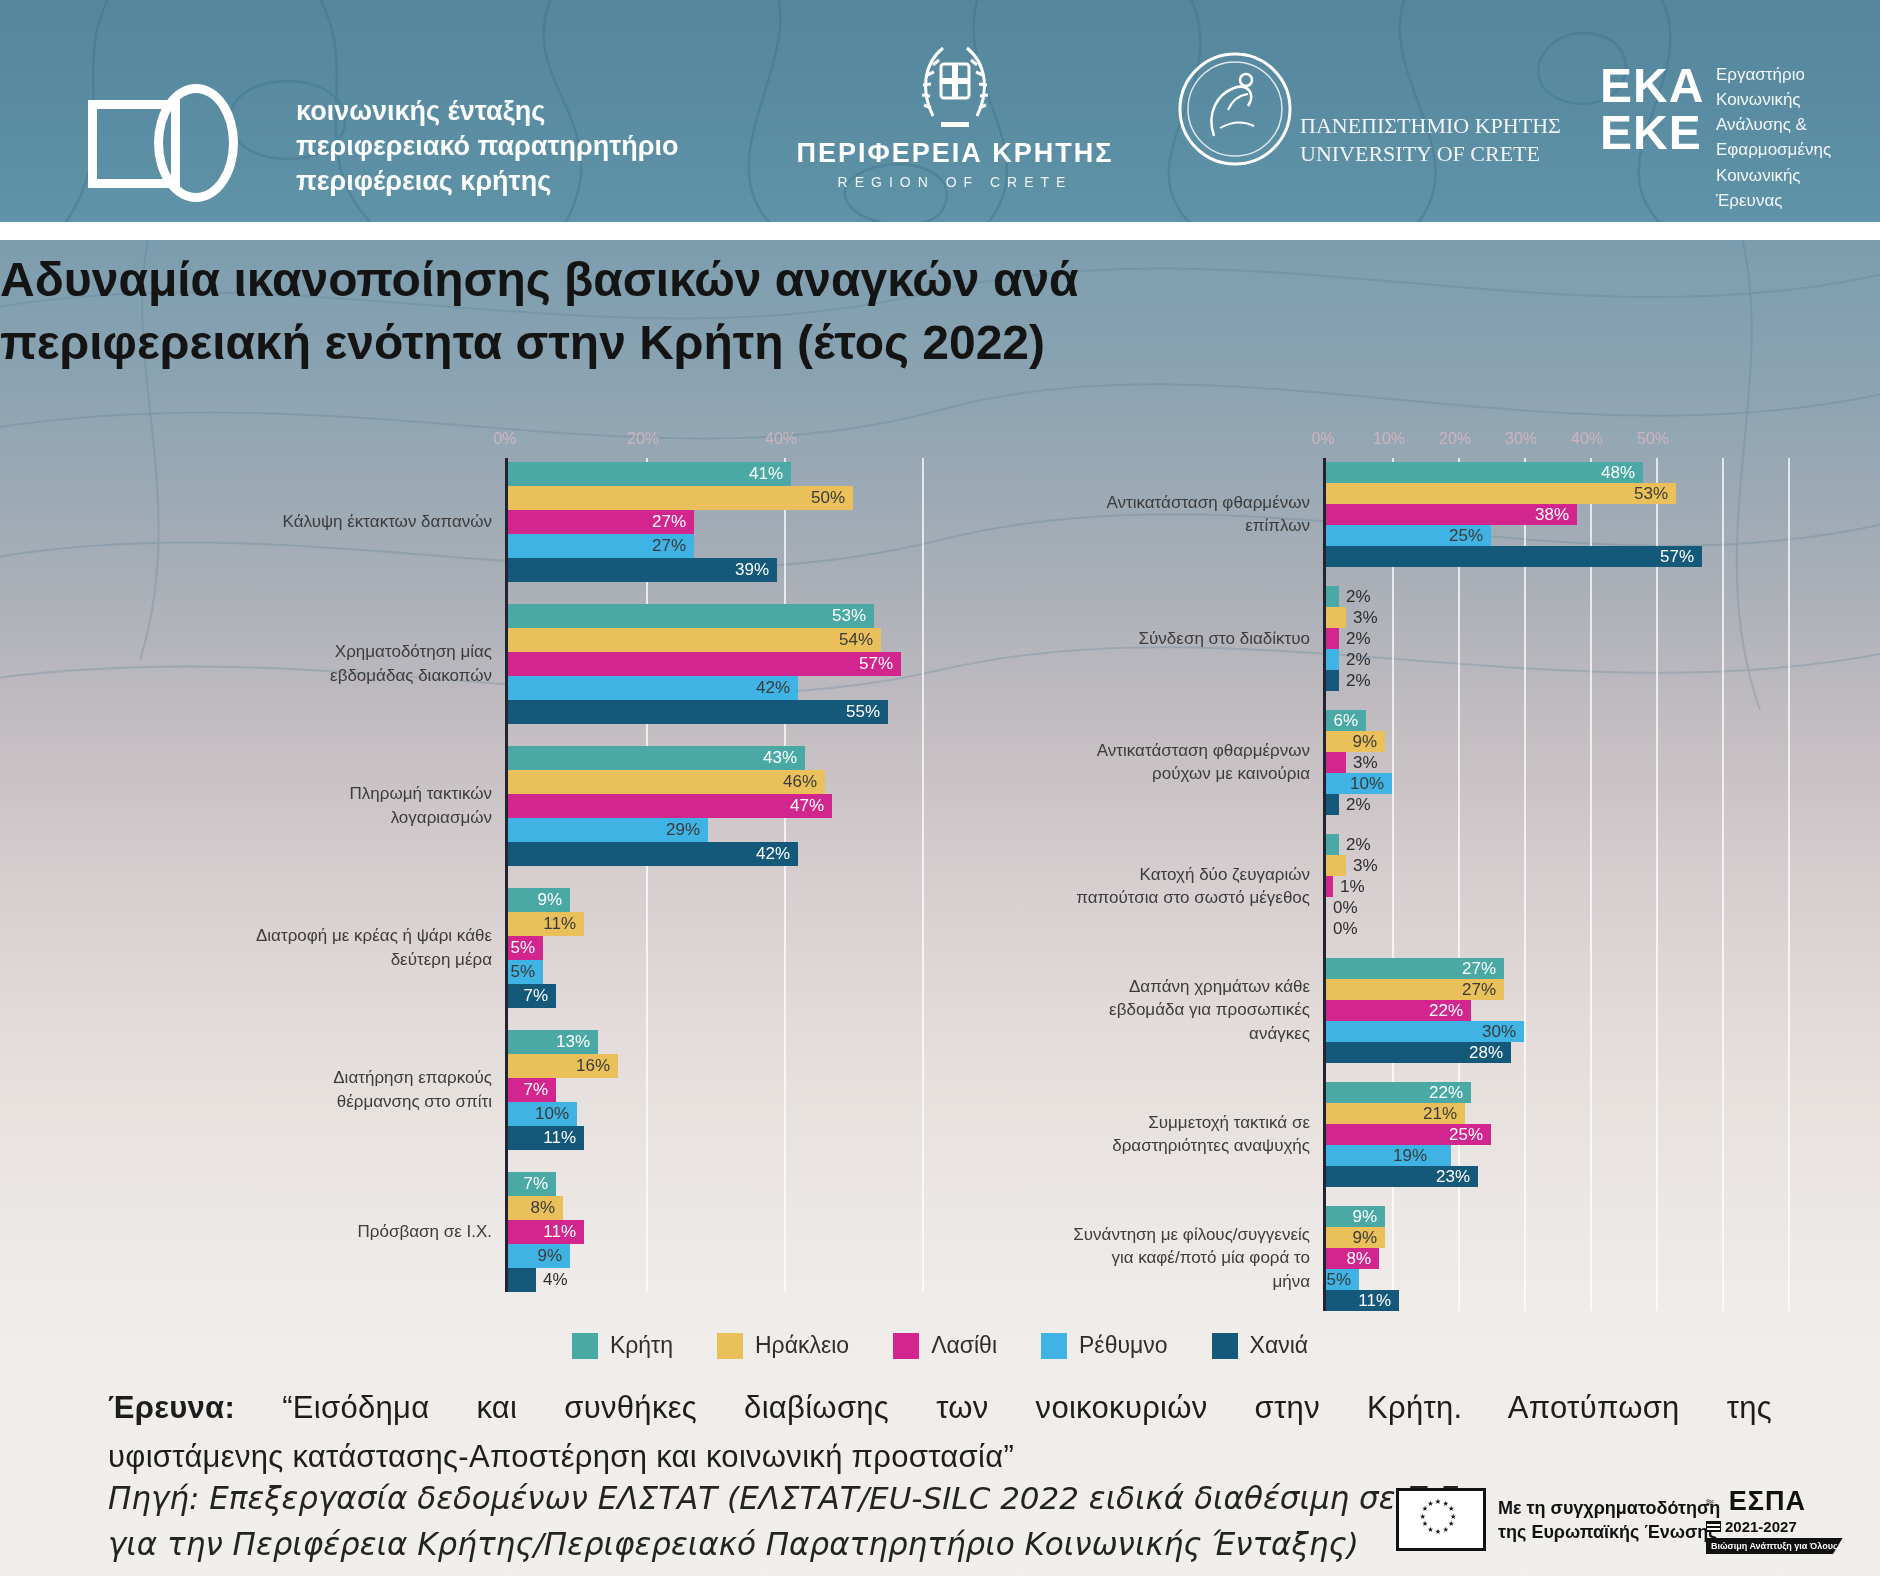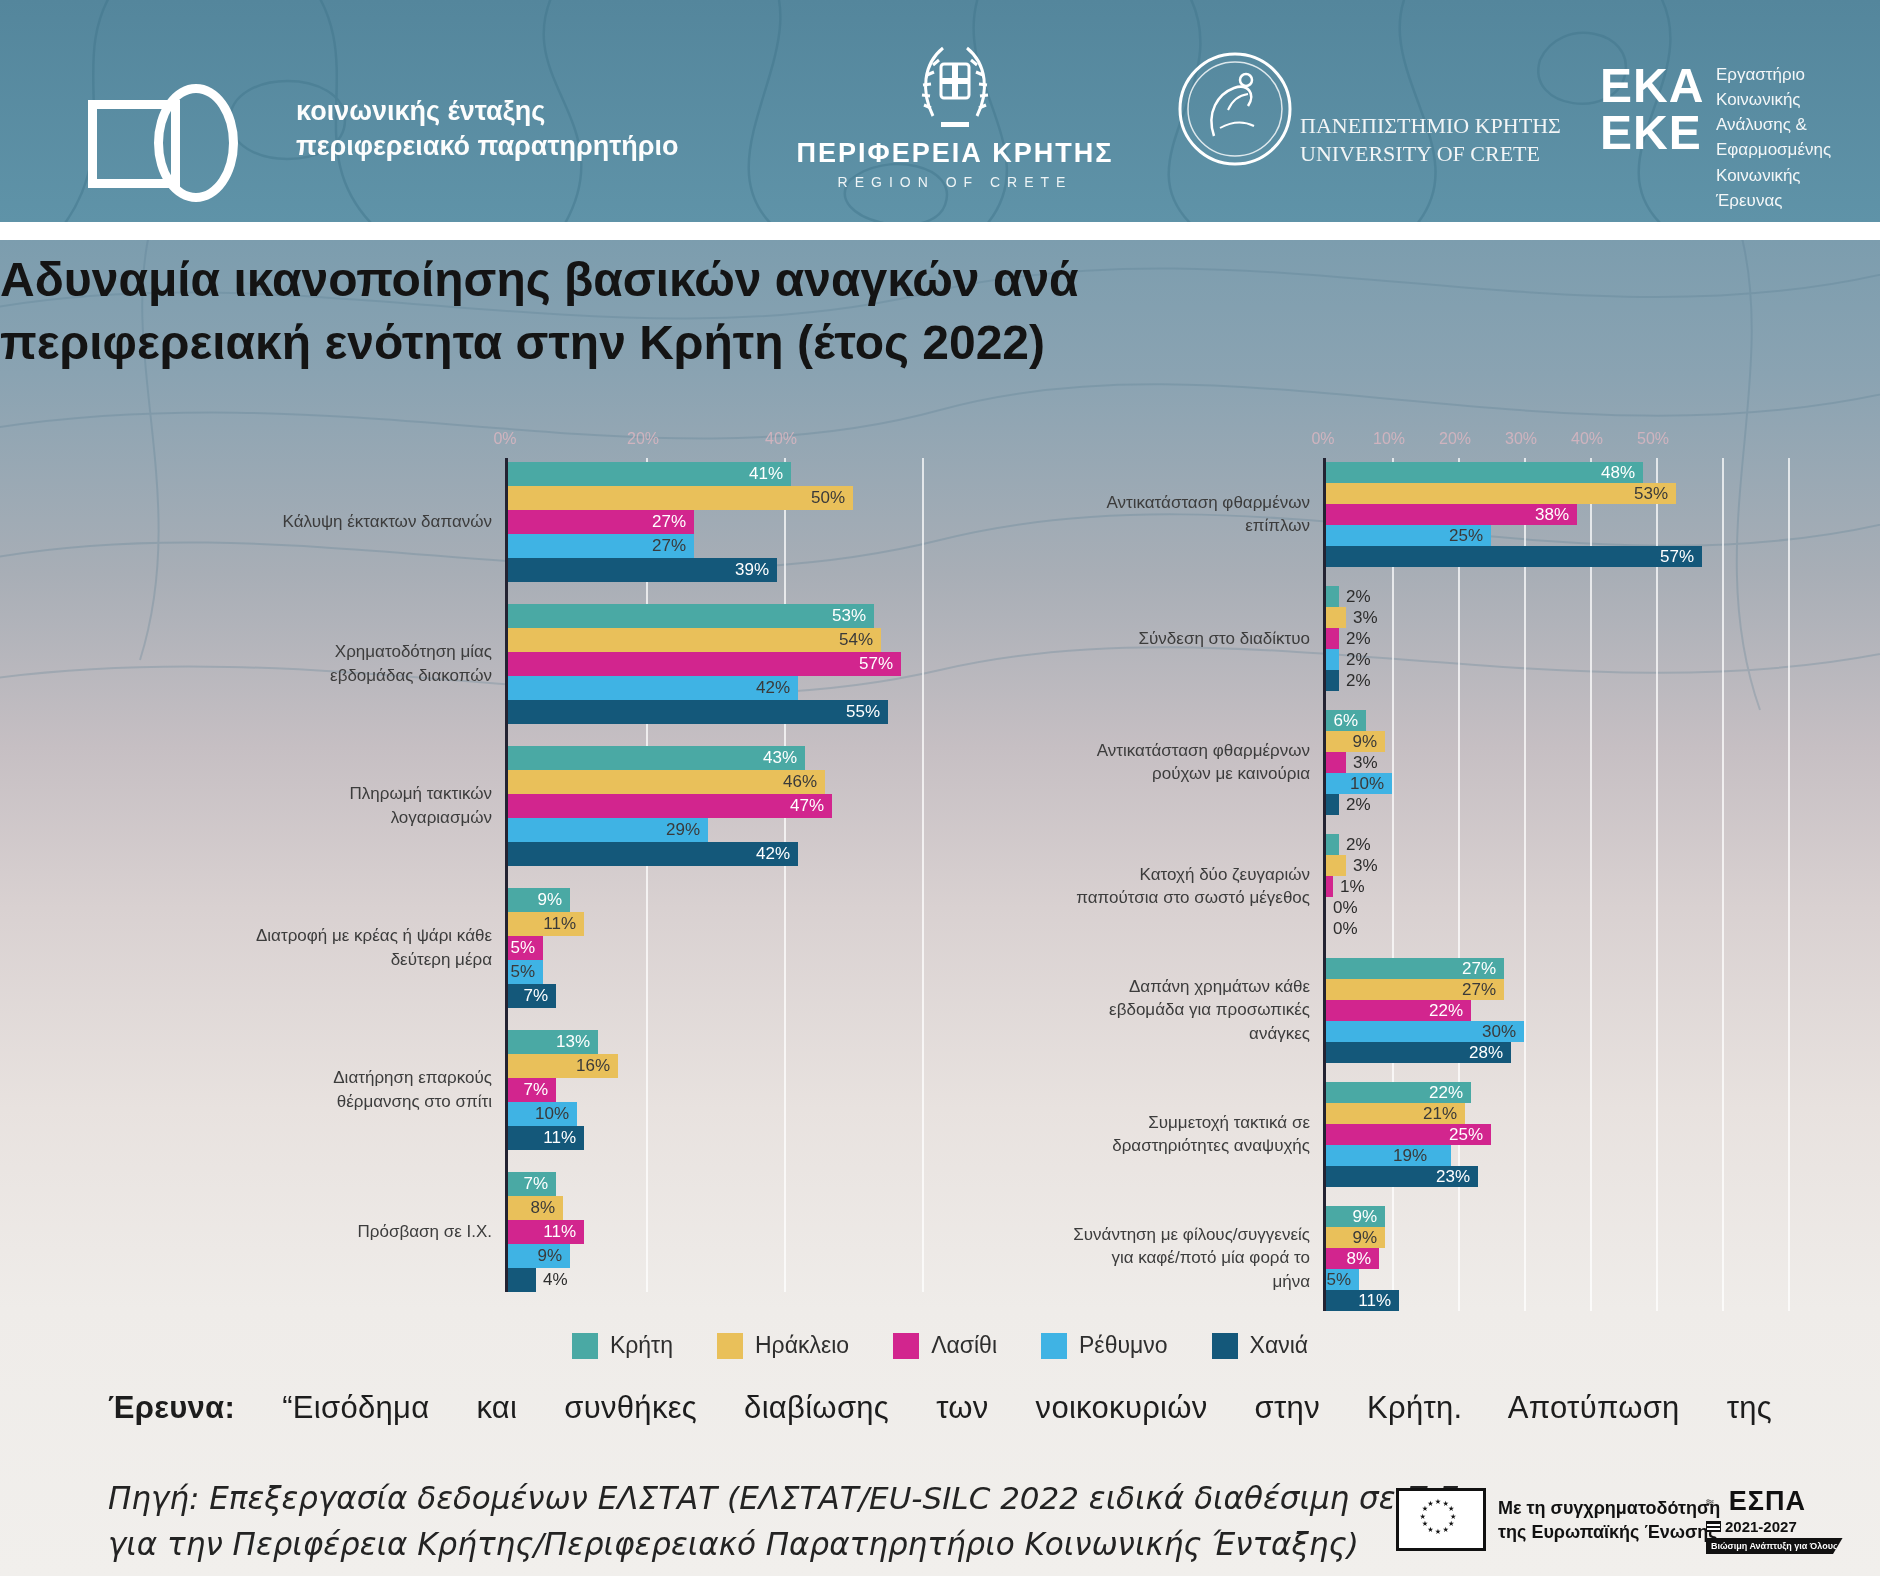--- a/index.html
+++ b/index.html
@@ -107,20 +107,21 @@
         <path d="M1540,60 c20,-45 95,-30 85,15 c-10,45 -100,35 -85,-15 z"></path>
         <path d="M850,180 c35,-30 110,-15 95,25 c-15,40 -125,15 -95,-25 z"></path>
       </g>
     </svg>
 
     <div class="obs-square"></div>
     <div class="obs-oval"></div>
     <div class="obs-text">
       <div>κοινωνικής ένταξης</div>
       <div>περιφερειακό παρατηρητήριο</div>
+      <div>περιφέρειας κρήτης</div>
     </div>
 
     <div class="region">
       <svg class="crest" width="76" height="92" viewBox="0 0 76 92">
         <g fill="none" stroke="#fff" stroke-width="3">
           <path d="M16,76 C4,52 6,24 26,8"></path>
           <path d="M60,76 C72,52 70,24 50,8"></path>
           <path d="M14,68 l-7,-3 M13,56 l-8,-1 M14,44 l-8,1 M17,32 l-7,3 M22,20 l-6,5"></path>
           <path d="M62,68 l7,-3 M63,56 l8,-1 M62,44 l8,1 M59,32 l7,3 M54,20 l6,5"></path>
           <rect x="24" y="24" width="28" height="34" rx="3"></rect>
@@ -534,20 +535,21 @@
           <span class="legend-swatch" style="background: rgb(20, 88, 122);"></span>
           <span class="legend-label">Χανιά</span>
         </div>
       </div>
 
     <div class="research">
       <div class="l1">
         <b>Έρευνα:</b>
         <span>“Εισόδημα και συνθήκες διαβίωσης των νοικοκυριών στην Κρήτη. Αποτύπωση της</span>
       </div>
+      <div class="l2">υφιστάμενης κατάστασης-Αποστέρηση και κοινωνική προστασία”</div>
     </div>
     <div class="source-l1">Πηγή: Επεξεργασία δεδομένων ΕΛΣΤΑΤ (ΕΛΣΤΑΤ/EU-SILC 2022 ειδικά διαθέσιμη σε Π.Ε.</div>
     <div class="source-l2">για την Περιφέρεια Κρήτης/Περιφερειακό Παρατηρητήριο Κοινωνικής Ένταξης)</div>
 
     <div class="eu-flag">
       <svg width="78" height="51" viewBox="0 0 84 57">
         <g fill="#111" font-size="8" text-anchor="middle" font-family="DejaVu Sans, sans-serif">
           <text x="42" y="14">★</text>
             <text x="50.5" y="16.3">★</text>
           <text x="56.7" y="22.5">★</text>

